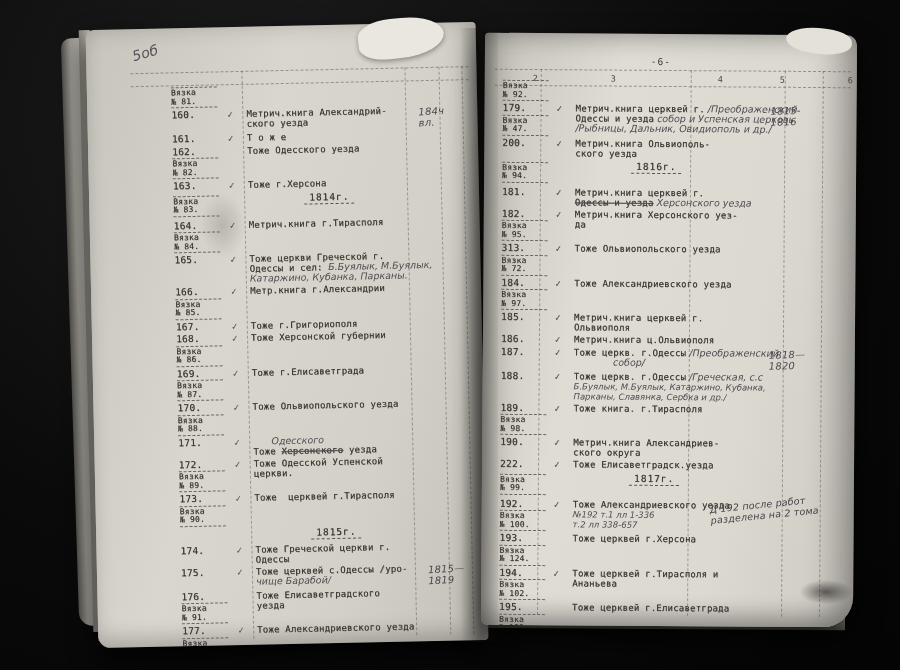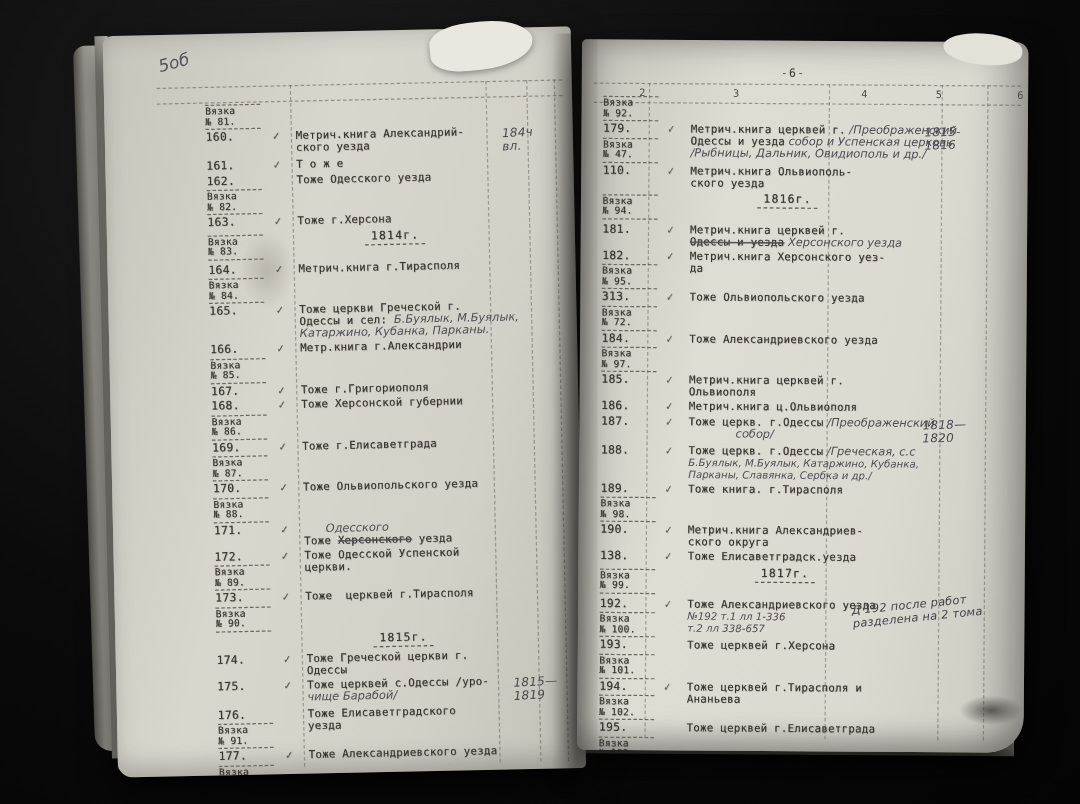--- a/index.html
+++ b/index.html
@@ -396,21 +396,21 @@
             <div class="line"><span class="seg">Одессы и уезда</span><span class="seg hand"> собор и Успенская церковь</span></div>
             <div class="line"><span class="seg hand">/Рыбницы, Дальник, Овидиополь и др./</span></div>
           </div>
           <div class="notes">
             <div class="note-line">1815-</div>
             <div class="note-line">1816</div>
           </div>
         </div>
         <div class="row">
           <div class="numcell">
-            <div class="num">110.</div>
+            <div class="num">200.</div>
           </div>
           <div class="checkcell"><span class="check">✓</span></div>
           <div class="desc">
             <div class="line"><span class="seg">Метрич.книга Ольвиополь-</span></div>
             <div class="line"><span class="seg">ского уезда</span></div>
           </div>
           <div class="notes"></div>
         </div>
         <div class="row year-row">
           <div class="numcell">
@@ -544,21 +544,21 @@
           </div>
           <div class="checkcell"><span class="check">✓</span></div>
           <div class="desc">
             <div class="line"><span class="seg">Метрич.книга Александриев-</span></div>
             <div class="line"><span class="seg">ского округа</span></div>
           </div>
           <div class="notes"></div>
         </div>
         <div class="row">
           <div class="numcell">
-            <div class="num">138.</div>
+            <div class="num">222.</div>
           </div>
           <div class="checkcell"><span class="check">✓</span></div>
           <div class="desc">
             <div class="line"><span class="seg">Тоже Елисаветградск.уезда</span></div>
           </div>
           <div class="notes"></div>
         </div>
         <div class="row year-row">
           <div class="numcell">
             <div class="vyz-block">
@@ -588,21 +588,21 @@
           <div class="margin-note">
             <div class="mn-line">Д 192 после работ</div>
             <div class="mn-line">разделена на 2 тома</div>
           </div>
         </div>
         <div class="row">
           <div class="numcell">
             <div class="num">193.</div>
             <div class="vyz-block">
               <div class="vyz-word">Вязка</div>
-              <div class="vyz-no">№ 101.</div>
+              <div class="vyz-no">№ 124.</div>
             </div>
           </div>
           <div class="checkcell"></div>
           <div class="desc">
             <div class="line"><span class="seg">Тоже церквей г.Херсона</span></div>
           </div>
           <div class="notes"></div>
         </div>
         <div class="row">
           <div class="numcell">

